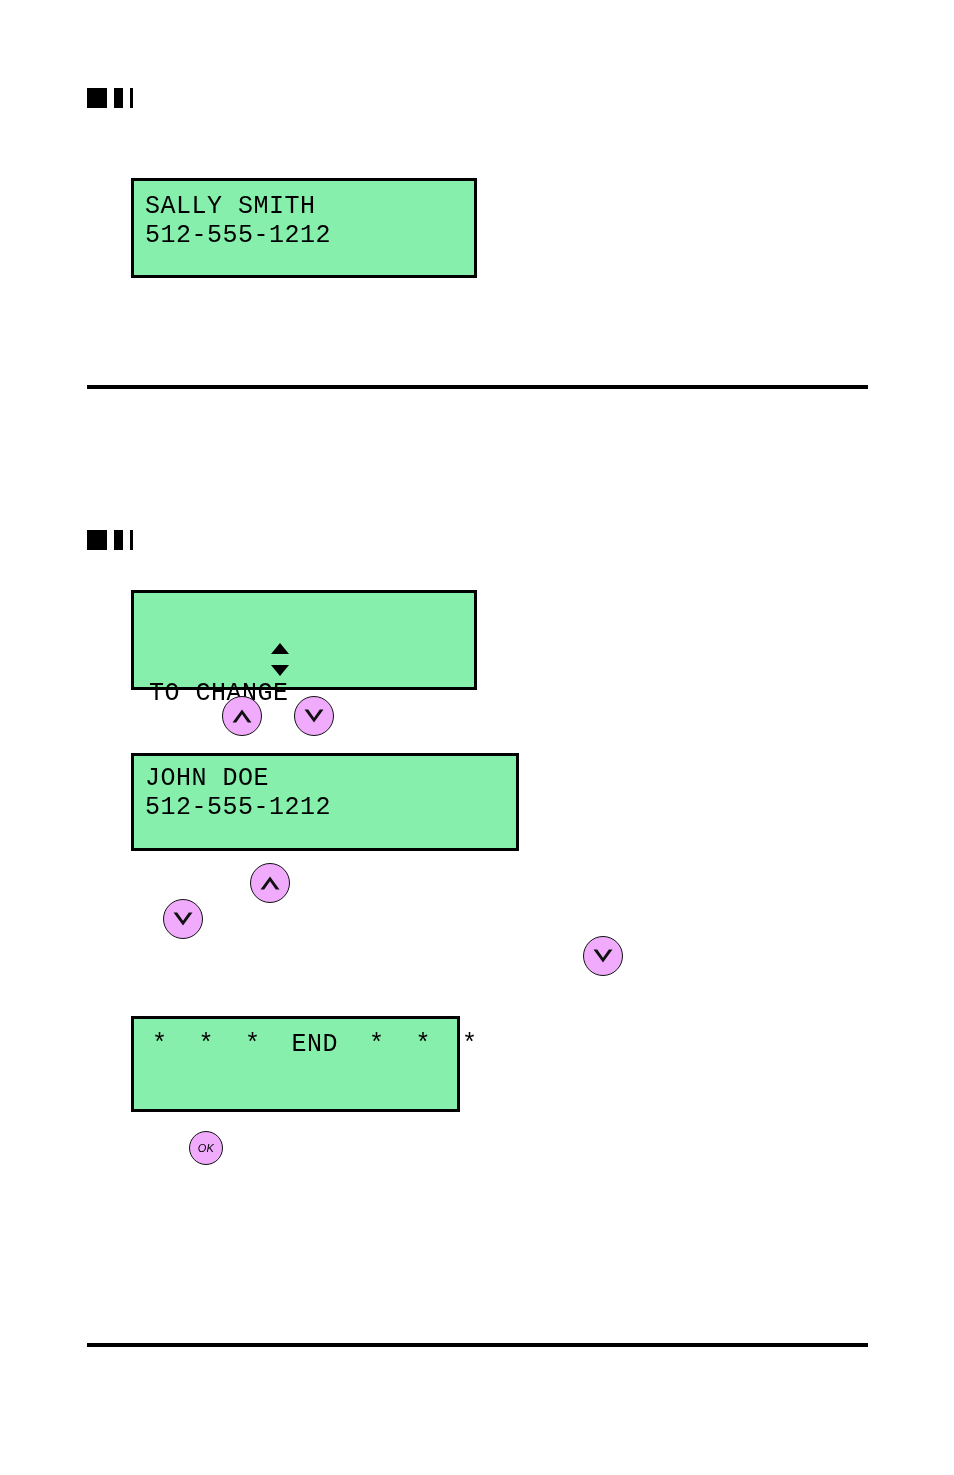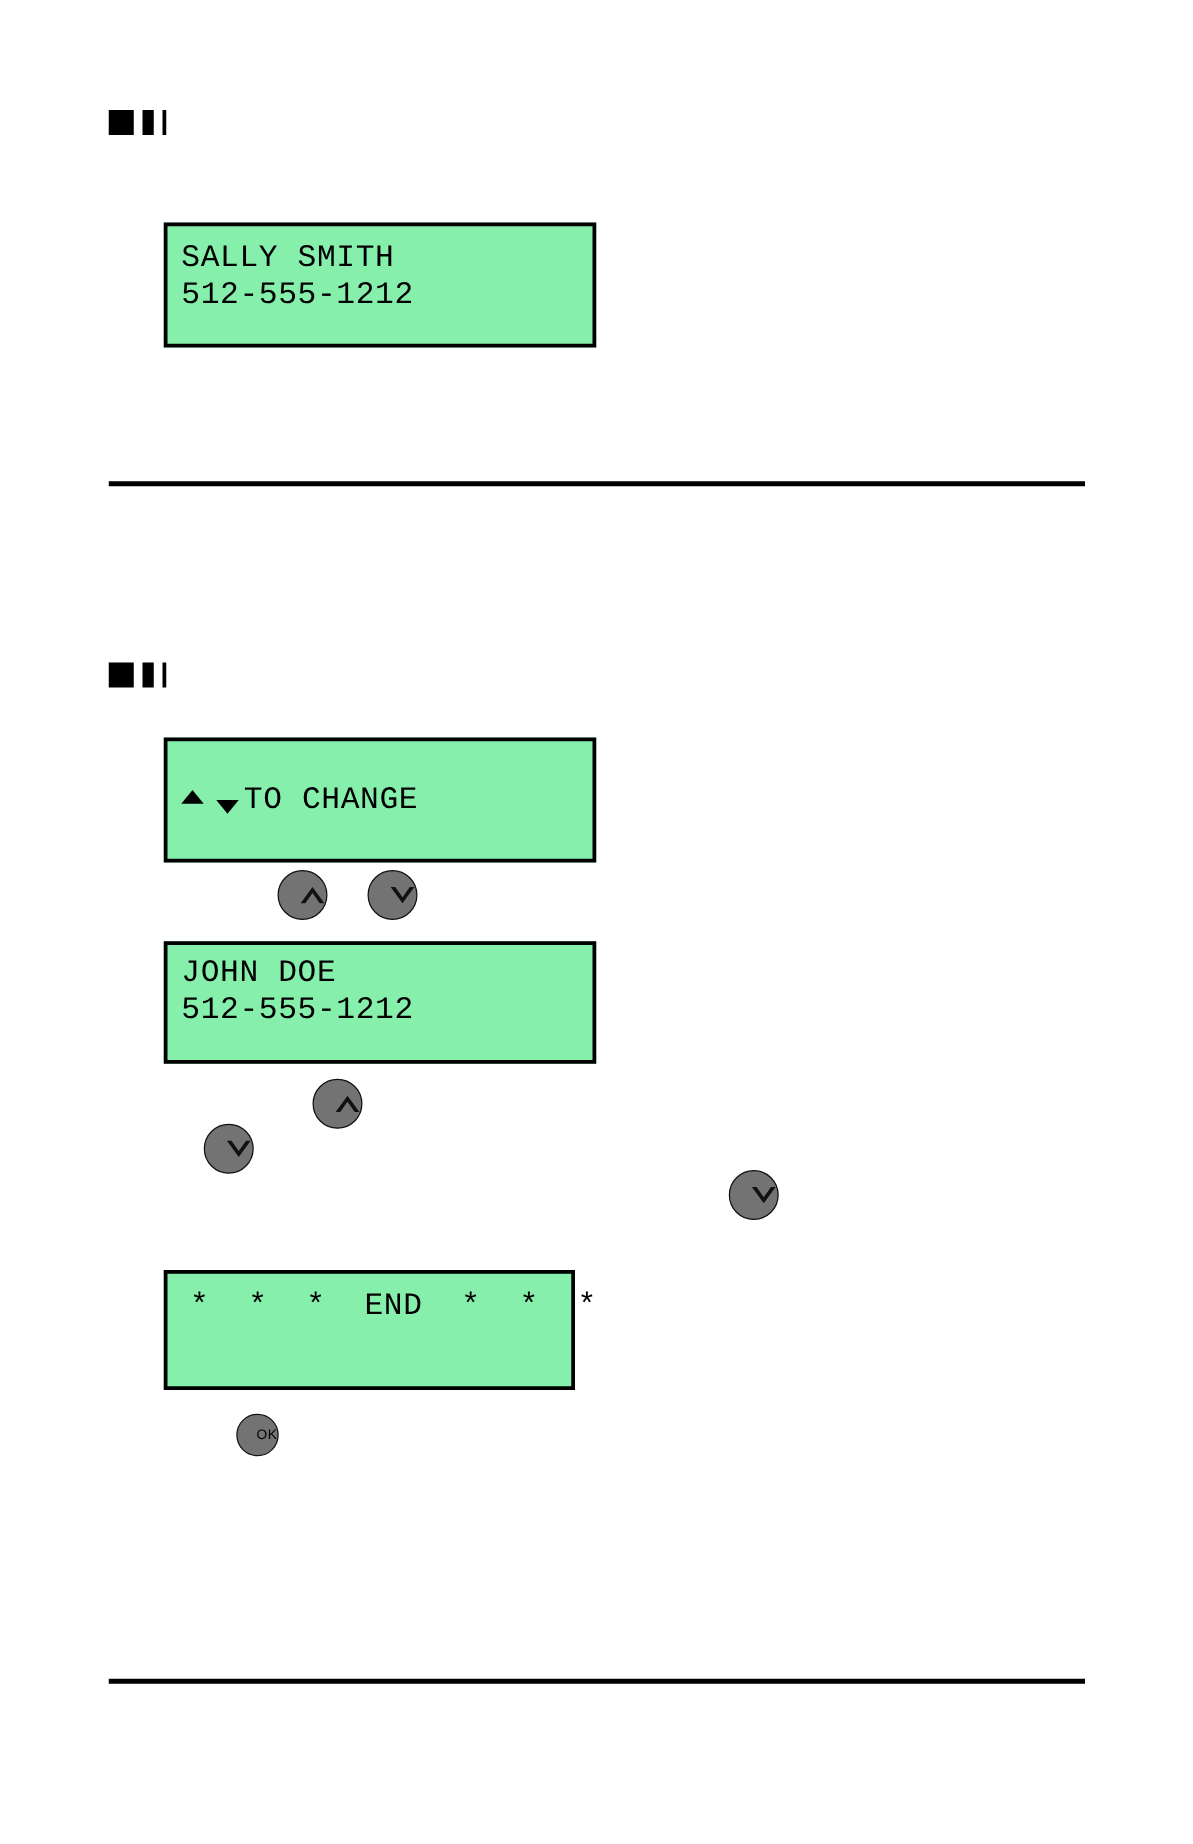--- a/index.html
+++ b/index.html
@@ -102,24 +102,25 @@
     letter-spacing: 0.5px;
     margin-left: 4px;
   }
 
   
   .keybtn {
     position: absolute;
     border: 1.6px solid #111111;
     border-radius: 50%;
     box-sizing: border-box;
-    background: #737373;
+    background: #f0abfc;
     display: flex;
     align-items: center;
-    justify-content: flex-end;
+    justify-content: center;
+    font-style: italic;
   }
   .keybtn.big { width: 40px; height: 40px; }
   .keybtn.ok  { width: 34px; height: 34px; }
 
   .keybtn .ok-label {
     font-family: "Liberation Sans", sans-serif;
     font-size: 11px;
     letter-spacing: 0.4px;
     color: #000000;
     line-height: 1;
@@ -143,40 +144,40 @@
 
 <div class="hrule" style="top:385px;"></div>
 
 <div class="marker" style="left:87px; top:530px;">
   <span class="m-sq"></span>
   <span class="m-bar"></span>
   <span class="m-line"></span>
 </div>
 
 <div class="lcd" style="left:131px; top:590px; width:346px; height:100px;">
-  <div class="tri-row" style="left:11px; top:32px;">
+  <div class="tri-row" style="left:11px; top:50px;flex-direction:column;">
     <span class="tri-up"></span>
     <span class="tri-down"></span>
     <span class="tri-label">TO CHANGE</span>
   </div>
 </div>
 
 <div class="keybtn big" style="left:222px; top:696px;">
   <svg class="chev" width="22" height="16" viewBox="0 0 22 16">
     <path d="M11 1.5 L20.5 14.5 L16.8 14.5 L11 6.3 L5.2 14.5 L1.5 14.5 Z" fill="#111111"></path>
   </svg>
 </div>
 
 <div class="keybtn big" style="left:294px; top:696px;">
   <svg class="chev" width="22" height="16" viewBox="0 0 22 16">
     <path d="M11 14.5 L1.5 1.5 L5.2 1.5 L11 9.7 L16.8 1.5 L20.5 1.5 Z" fill="#111111"></path>
   </svg>
 </div>
 
-<div class="lcd" style="left:131px; top:753px; width:346px; height:98px;">
+<div class="lcd" style="left:131px; top:753px; width:388px; height:98px;">
   <div class="lcd-line" style="left:11px; top:8px;">JOHN DOE</div>
   <div class="lcd-line" style="left:11px; top:37px;">512-555-1212</div>
 </div>
 
 <div class="keybtn big" style="left:250px; top:863px;">
   <svg class="chev" width="22" height="16" viewBox="0 0 22 16">
     <path d="M11 1.5 L20.5 14.5 L16.8 14.5 L11 6.3 L5.2 14.5 L1.5 14.5 Z" fill="#111111"></path>
   </svg>
 </div>
 

